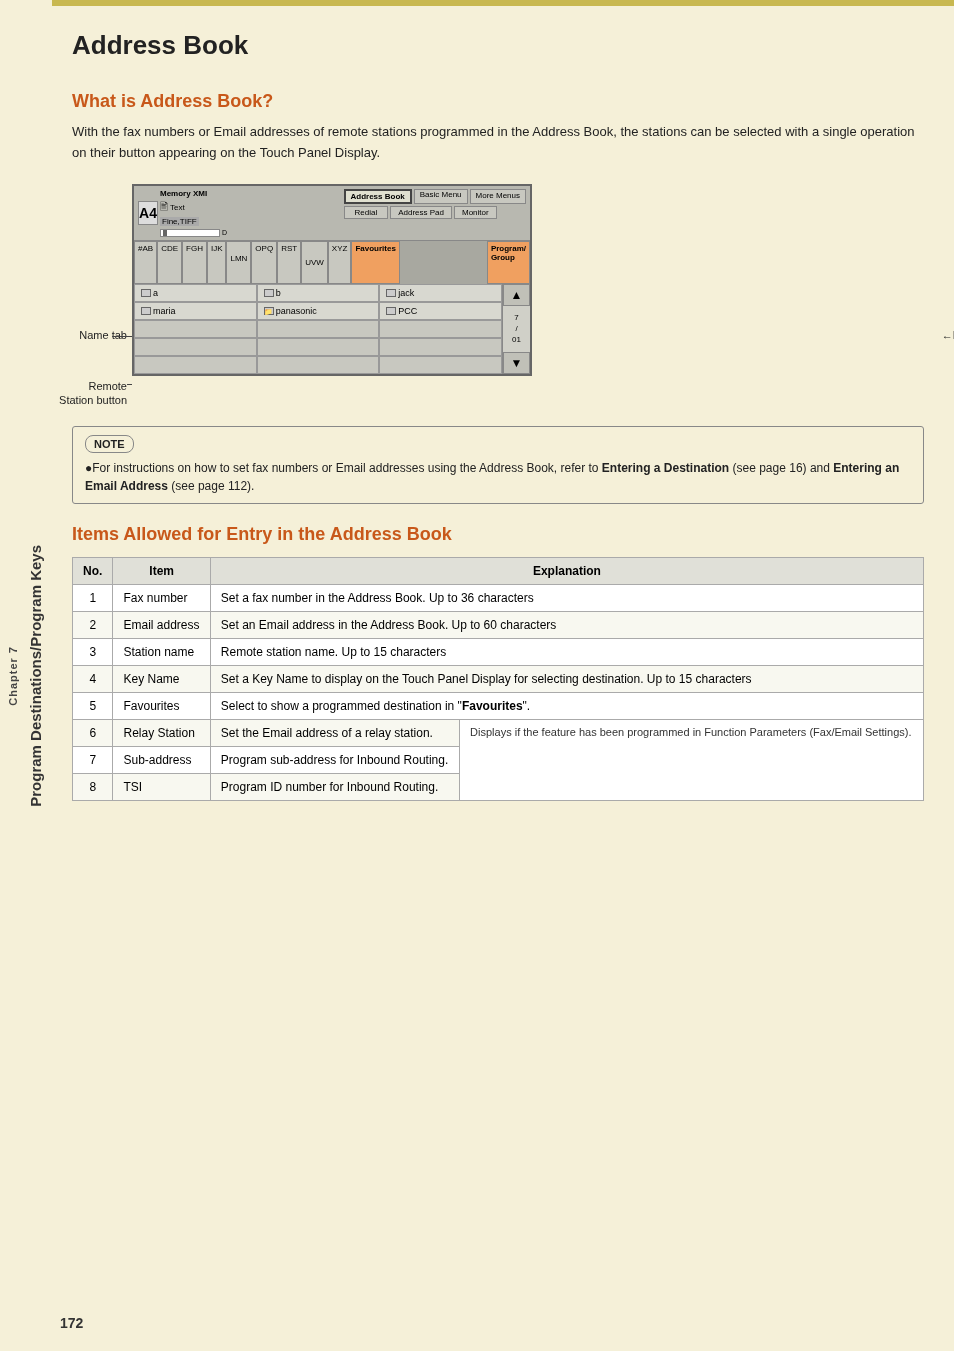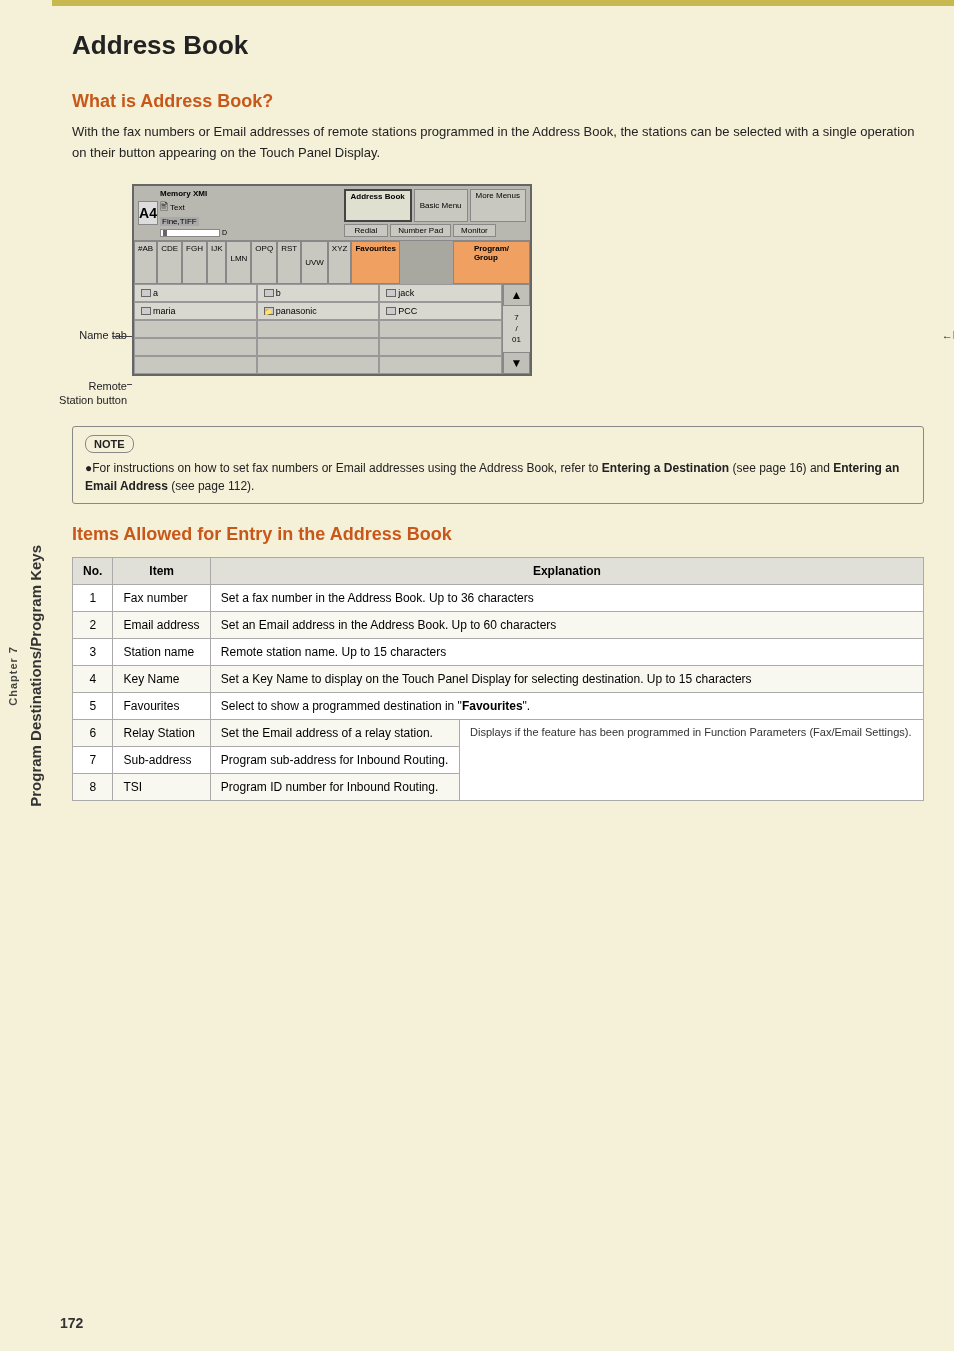--- a/index.html
+++ b/index.html
@@ -237,44 +237,44 @@
                 <div style="position: absolute; left: 2px; top: 50%; transform: translateY(-50%); width: 4px; height: 6px; background: #666;"></div>
               </div>
               <span style="font-size: 7px;">D</span>
             </div>
           </div>
         </div>
 
         <div style="display: flex; flex-direction: column; gap: 2px; margin-left: auto;">
           <div style="display: flex; gap: 2px;">
             <div style="background: #e0e0d0; border: 2px solid #444; padding: 1px 5px; font-size: 8px; font-weight: bold; cursor: pointer;">Address Book</div>
-            <div style="background: #c8c8c0; border: 1px solid #888; padding: 11px 5px; font-size: 8px; cursor: pointer;">Basic Menu</div>
+            <div style="background: #c8c8c0; border: 1px solid #888; padding: 0 5px; font-size: 8px; cursor: pointer;">Basic Menu</div>
             <div style="background: #c8c8c0; border: 1px solid #888; padding: 1px 5px; font-size: 8px; cursor: pointer;">More Menus</div>
           </div>
           <div style="display: flex; gap: 2px;">
             <div style="background: #c8c8c0; border: 1px solid #888; padding: 1px 10px; font-size: 8px; cursor: pointer;">Redial</div>
-            <div style="background: #c8c8c0; border: 1px solid #888; padding: 1px 7px; font-size: 8px; cursor: pointer;">Number Pad</div>
+            <div style="background: #c8c8c0; border: 1px solid #888; padding: 1px 7px; font-size: 8px; cursor: pointer;">Address Pad</div>
             <div style="background: #c8c8c0; border: 1px solid #888; padding: 1px 7px; font-size: 8px; cursor: pointer;">Monitor</div>
           </div>
         </div>
       </div>
 
 
       <div style="display: flex; background: #a8a8a0; flex-wrap: nowrap; overflow: hidden;">
         <div style="background: #c8c8c0; border: 1px solid #888; padding: 2px 3px; font-size: 8px; cursor: pointer;">#AB</div>
         <div style="background: #c8c8c0; border: 1px solid #888; padding: 2px 3px; font-size: 8px; cursor: pointer;">CDE</div>
         <div style="background: #c8c8c0; border: 1px solid #888; padding: 2px 3px; font-size: 8px; cursor: pointer;">FGH</div>
         <div style="background: #c8c8c0; border: 1px solid #888; padding: 2px 3px; font-size: 8px; cursor: pointer;">IJK</div>
         <div style="background: #c8c8c0; border: 1px solid #888; padding: 12px 3px; font-size: 8px; cursor: pointer;">LMN</div>
         <div style="background: #c8c8c0; border: 1px solid #888; padding: 2px 3px; font-size: 8px; cursor: pointer;">OPQ</div>
         <div style="background: #c8c8c0; border: 1px solid #888; padding: 2px 3px; font-size: 8px; cursor: pointer;">RST</div>
         <div style="background: #c8c8c0; border: 1px solid #888; padding: 16px 3px; font-size: 8px; cursor: pointer;">UVW</div>
         <div style="background: #c8c8c0; border: 1px solid #888; padding: 2px 3px; font-size: 8px; cursor: pointer;">XYZ</div>
         <div style="background: #f0a060; border: 1px solid #888; padding: 2px 3px; font-size: 8px; font-weight: bold; cursor: pointer;">Favourites</div>
-        <div style="background: #f0a060; border: 1px solid #888; padding: 2px 20px; font-size: 8px; font-weight: bold; cursor: pointer; margin-left: auto;">Program/<br>Group</div>
+        <div style="background: #f0a060; border: 1px solid #888; padding: 2px 3px; font-size: 8px; font-weight: bold; cursor: pointer; margin-left: auto;">Program/<br>Group</div>
       </div>
 
       <div style="display: flex;">
         <div style="flex: 1; display: grid; grid-template-columns: repeat(3, 1fr);">
 
           <div style="background: #d8d8d0; border: 1px solid #999; padding: 2px 6px; font-size: 9px; display: flex; align-items: center; gap: 2px; min-height: 18px;">
             <span style="display:inline-block;width:10px;height:8px;border:1px solid #666;background:#ccc;"></span> a
           </div>
           <div style="background: #d8d8d0; border: 1px solid #999; padding: 2px 6px; font-size: 9px; display: flex; align-items: center; gap: 2px; min-height: 18px;">
             <span style="display:inline-block;width:10px;height:8px;border:1px solid #666;background:#ccc;"></span> b

